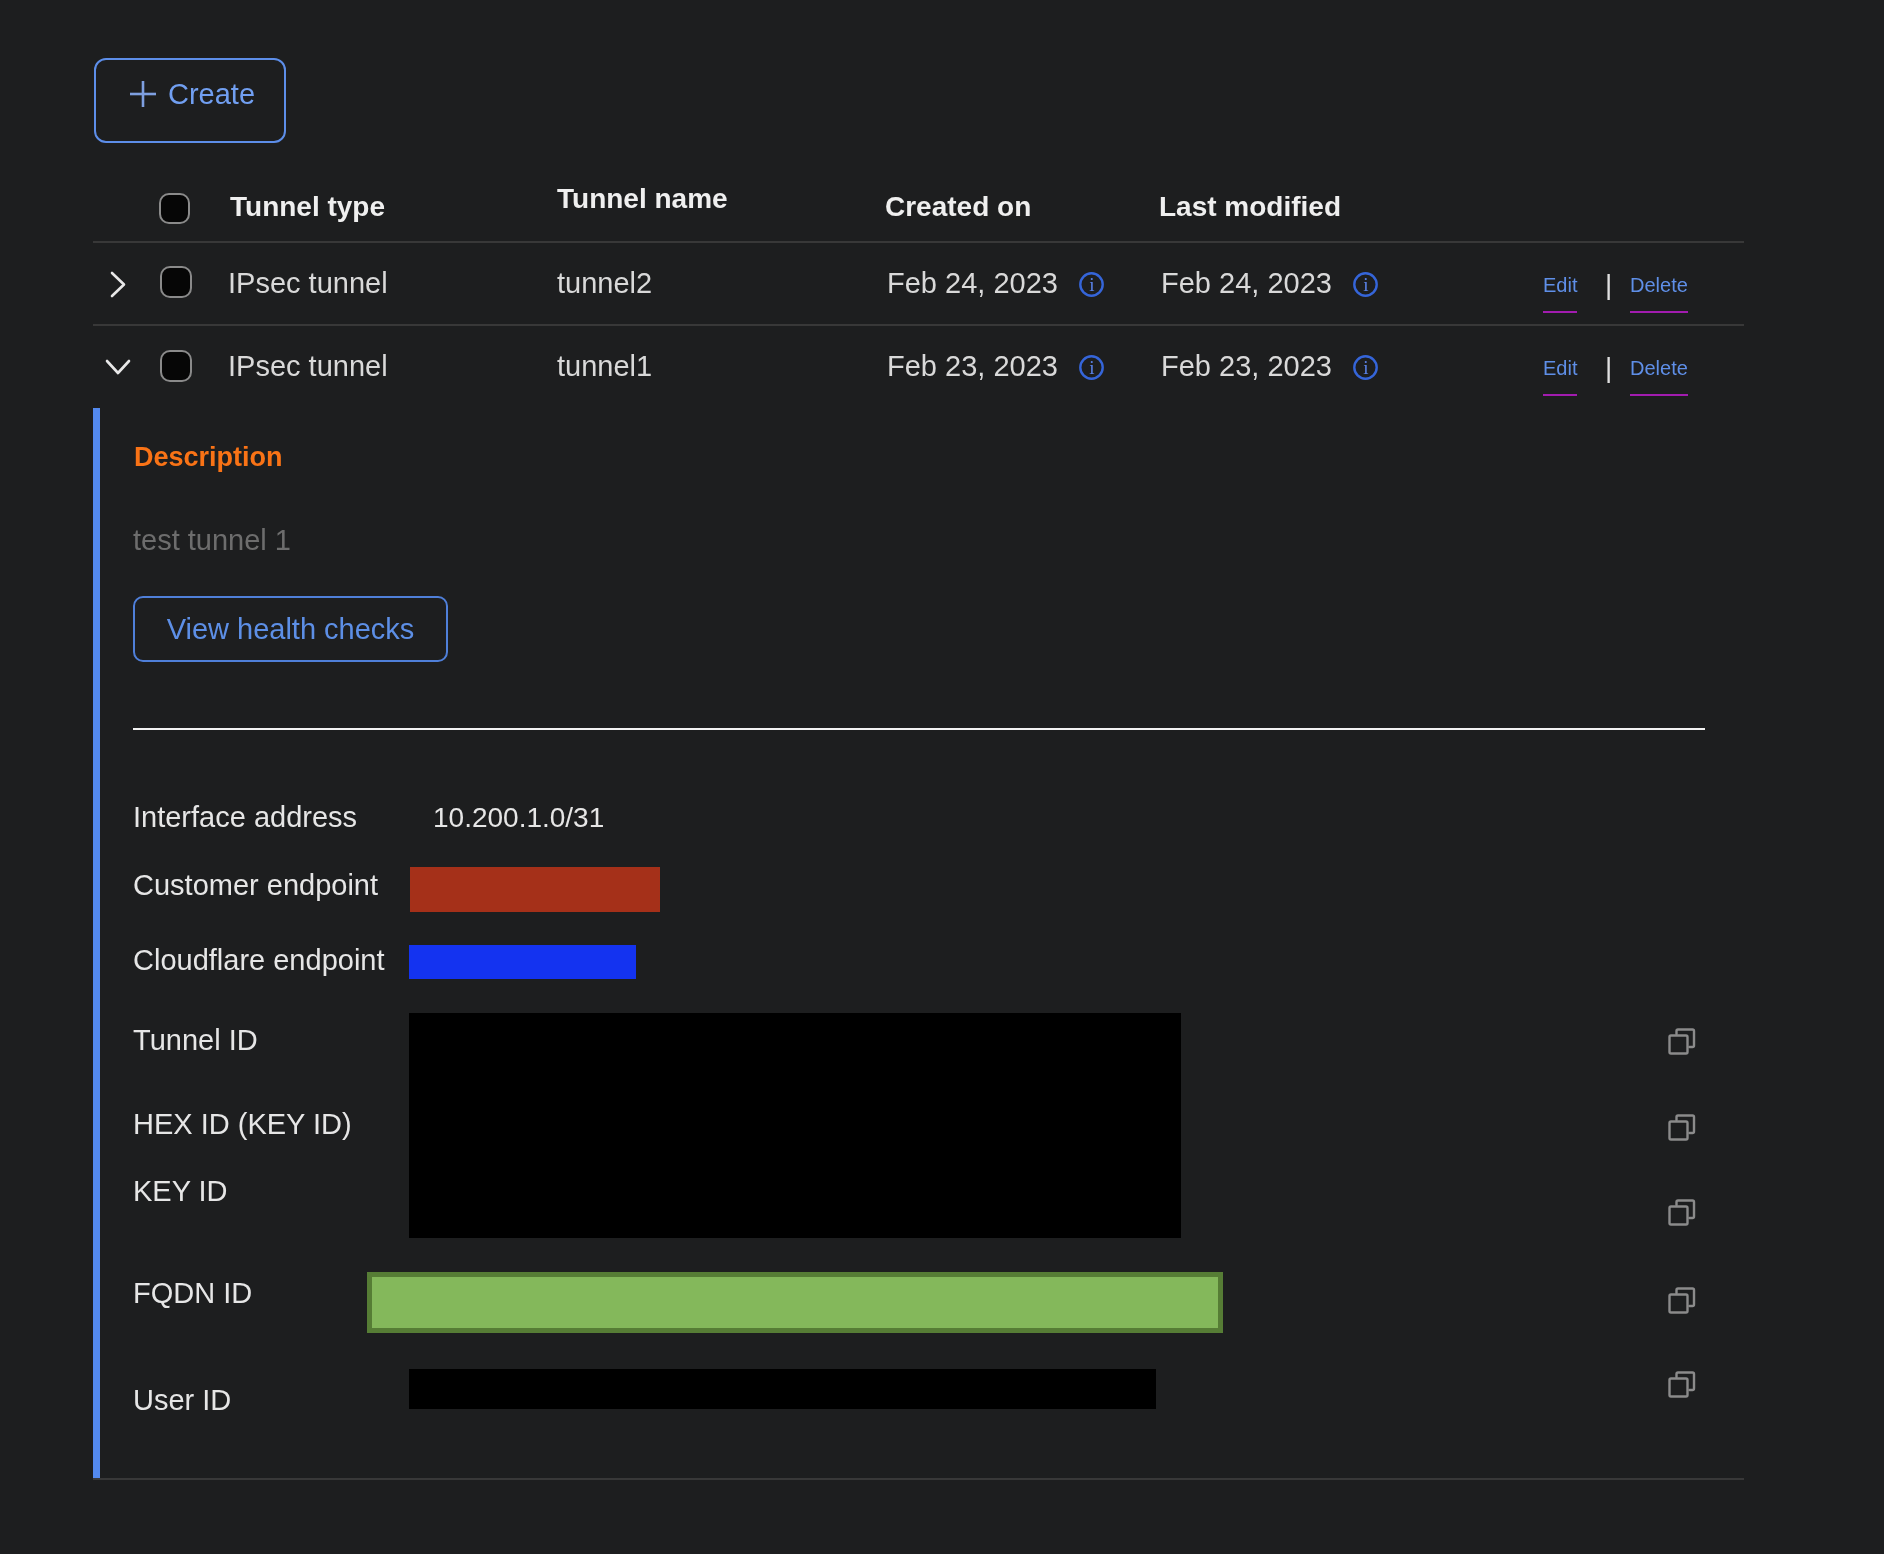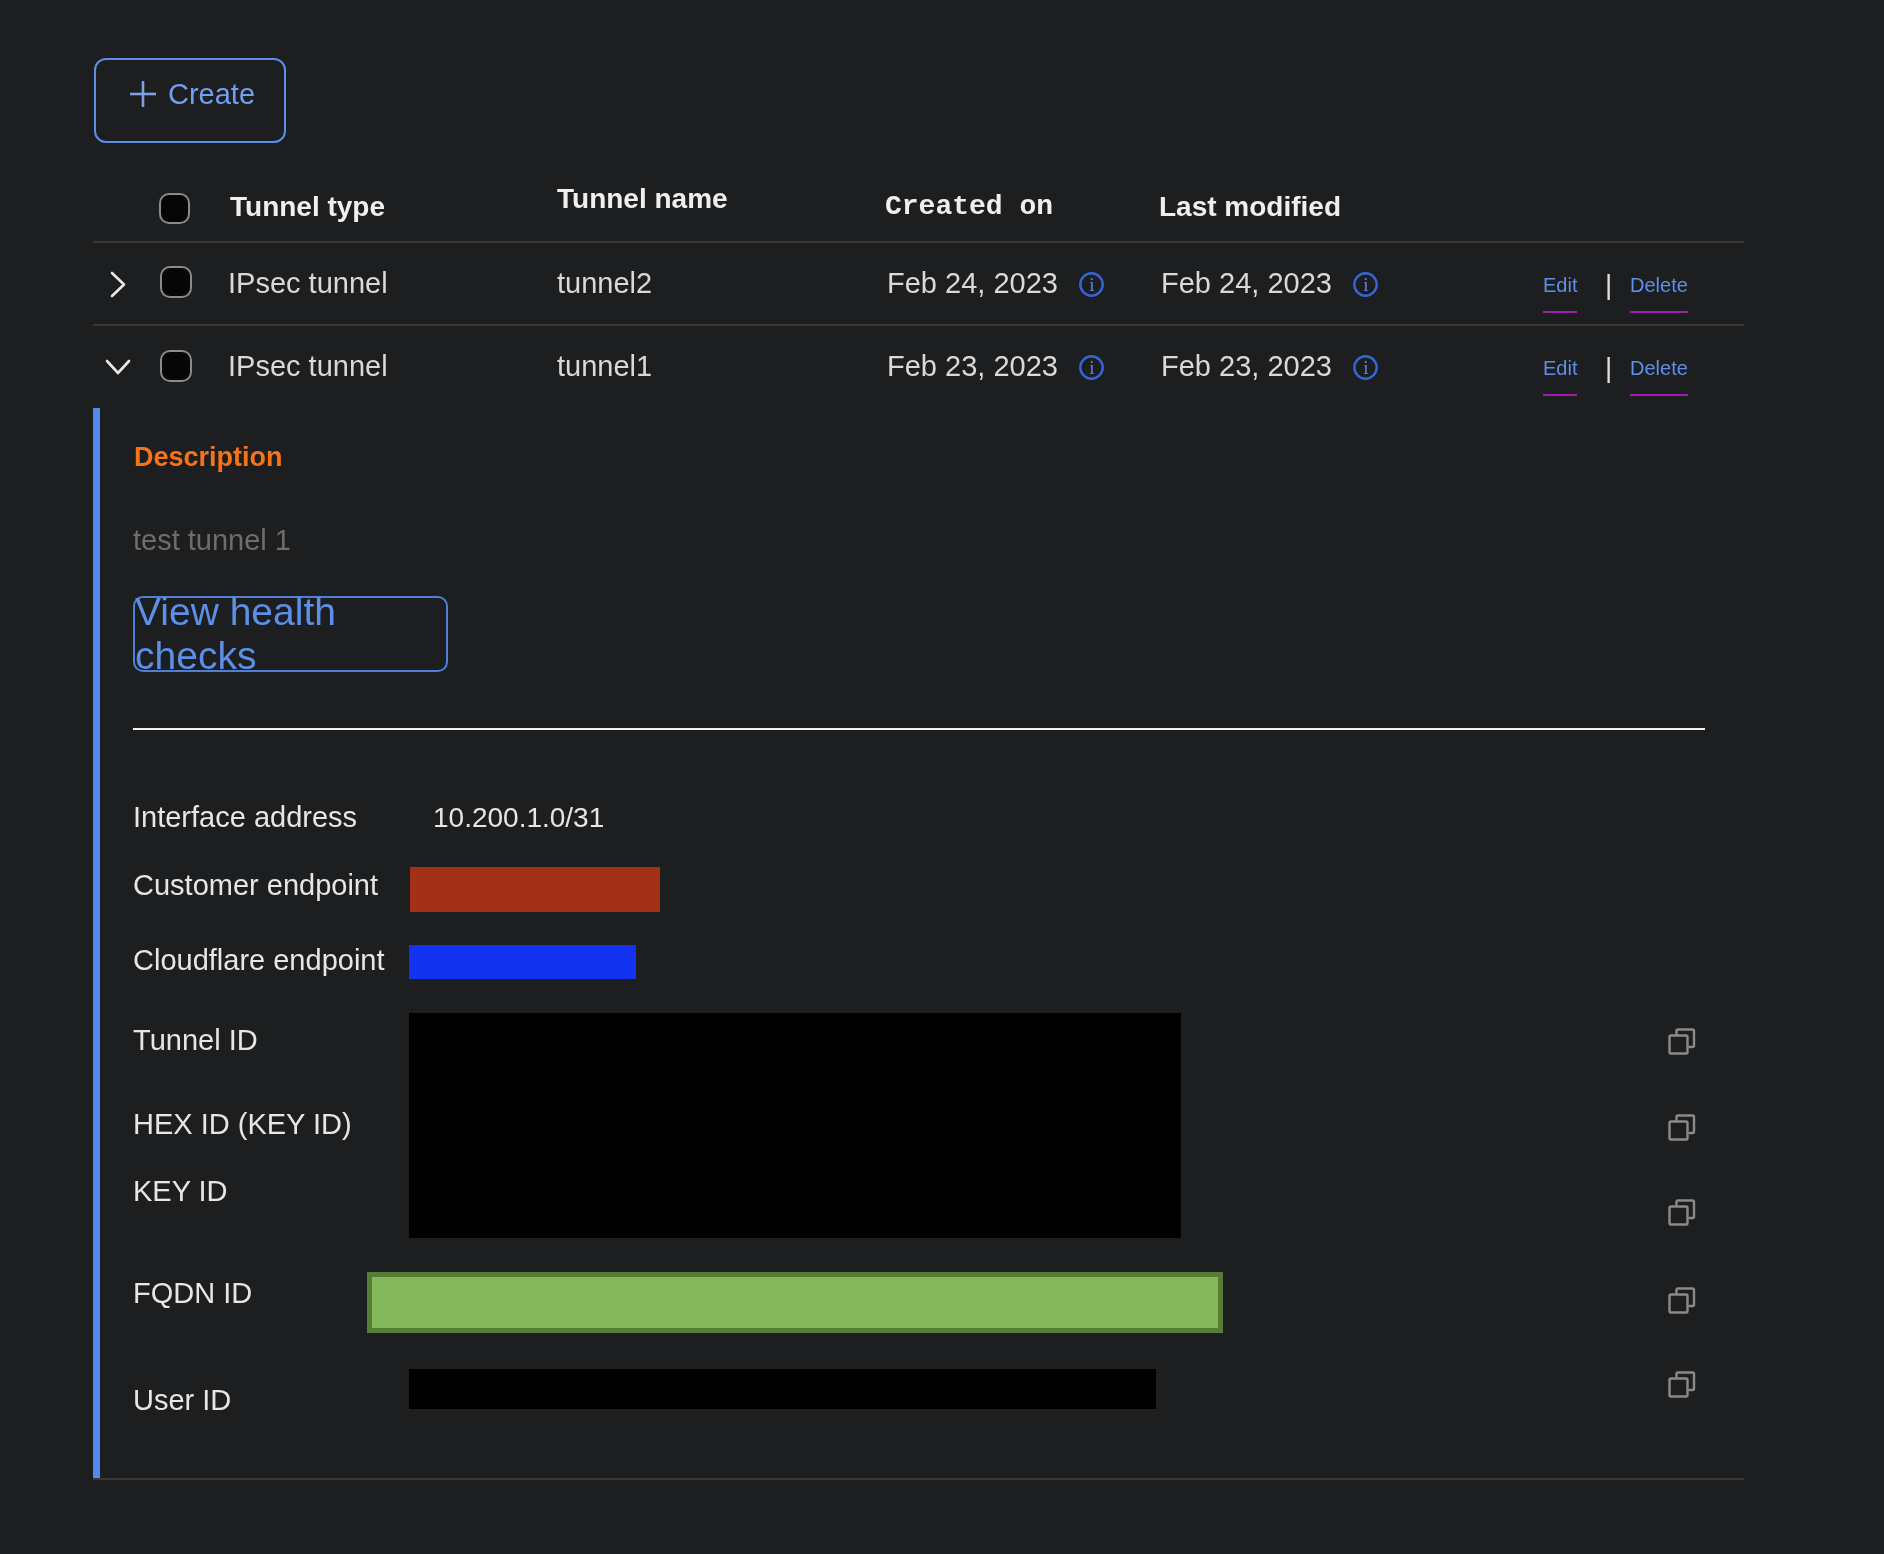--- a/index.html
+++ b/index.html
@@ -19,21 +19,21 @@
   <svg class="abs" style="left:33px; top:20px;" width="28" height="28" viewBox="0 0 28 28">
       <line x1="1" y1="14" x2="27" y2="14" stroke="#7e9fe0" stroke-width="2.6"></line>
       <line x1="14" y1="1" x2="14" y2="27" stroke="#7e9fe0" stroke-width="2.6"></line>
     </svg>
   <span class="abs" style="left:72px; top:17px; color:#719ff1; font-size:29px; line-height:34px;">Create</span>
 </div>
 
 <div class="abs" style="left:159px; top:193px; width:31px; height:31px; background:#060606; border:2px solid #8a8a8a; border-radius:10px;"></div>
 <div class="abs hdr" style="left:230px; top:190px;">Tunnel type</div>
 <div class="abs hdr" style="left:557px; top:182px;text-align:right;">Tunnel name</div>
-<div class="abs hdr" style="left:885px; top:190px;font-family:Liberation Mono, monospace;">Created on</div>
+<div class="abs hdr" style="left:885px; top:190px;">Created on</div>
 <div class="abs hdr" style="left:1159px; top:190px;">Last modified</div>
 <div class="abs hline" style="left:93px; top:241px; width:1651px;"></div>
 
 <svg class="abs" style="left:107px; top:270px;" width="22" height="29" viewBox="0 0 22 29">
     <polyline points="5,3 17,14.5 5,26" fill="none" stroke="#e8e8e8" stroke-width="2.6" stroke-linecap="round" stroke-linejoin="round"></polyline>
   </svg>
 <div class="abs" style="left:160px; top:266px; width:32px; height:32px; background:#060606; border:2px solid #8a8a8a; border-radius:10px;"></div>
 <div class="abs txt" style="left:228px; top:266px;">IPsec tunnel</div>
 <div class="abs txt" style="left:557px; top:266px;">tunnel2</div>
 <div class="abs txt" style="left:887px; top:266px;">Feb 24, 2023</div>
@@ -69,21 +69,21 @@
   </svg>
 <div class="abs link" style="left:1543px; top:352px;">Edit</div>
 <div class="abs" style="left:1605px; top:352px; color:#e0e0e0; font-size:28px; line-height:32px;">|</div>
 <div class="abs link" style="left:1630px; top:352px;">Delete</div>
 
 <div class="abs" style="left:93px; top:408px; width:7px; height:1070px; background:#5389ee;"></div>
 
 <div class="abs" style="left:134px; top:441px; color:#f97316; font-size:27px; line-height:32px; font-weight:700;">Description</div>
 <div class="abs" style="left:133px; top:523px; color:#6d6d6d; font-size:29px; line-height:34px;">test tunnel 1</div>
 
-<div class="abs" style="left:133px; top:596px; width:315px; height:76px; border:2px solid #4f7fd9; border-radius:10px; display:flex; align-items:center; justify-content:center; color:#5d8fe6; font-size:39px;">View health checks</div>
+<div class="abs" style="left:133px; top:596px; width:315px; height:66px; border:2px solid #4f7fd9; border-radius:10px; display:flex; align-items:center; justify-content:center; color:#5d8fe6; font-size:29px;">View health checks</div>
 
 <div class="abs" style="left:133px; top:728px; width:1572px; height:2px; background:#f2f2f2;"></div>
 
 <div class="abs lbl" style="left:133px; top:800px;">Interface address</div>
 <div class="abs lbl" style="left:433px; top:801px; font-size:28px;">10.200.1.0/31</div>
 
 <div class="abs lbl" style="left:133px; top:868px;">Customer endpoint</div>
 <div class="abs" style="left:410px; top:867px; width:250px; height:45px; background:#a53019;"></div>
 
 <div class="abs lbl" style="left:133px; top:943px;">Cloudflare endpoint</div>

